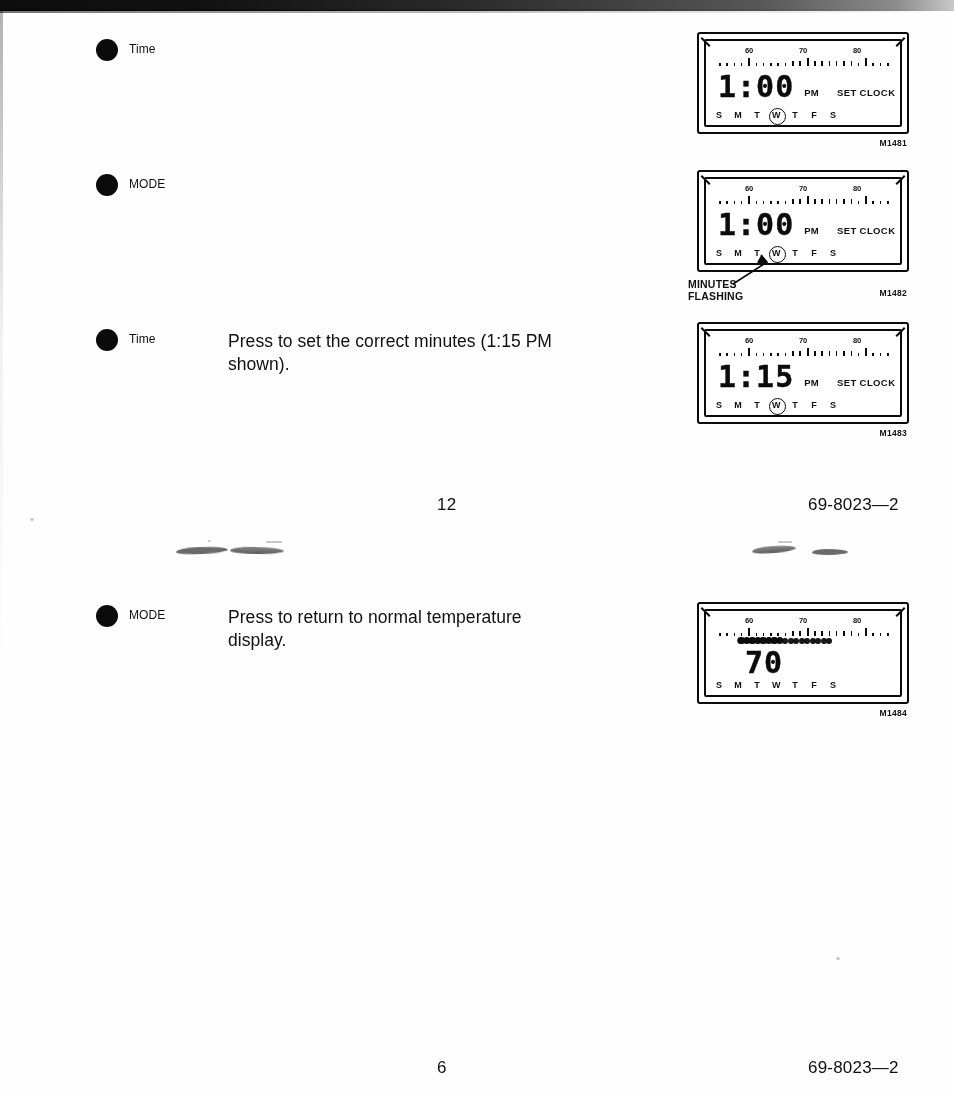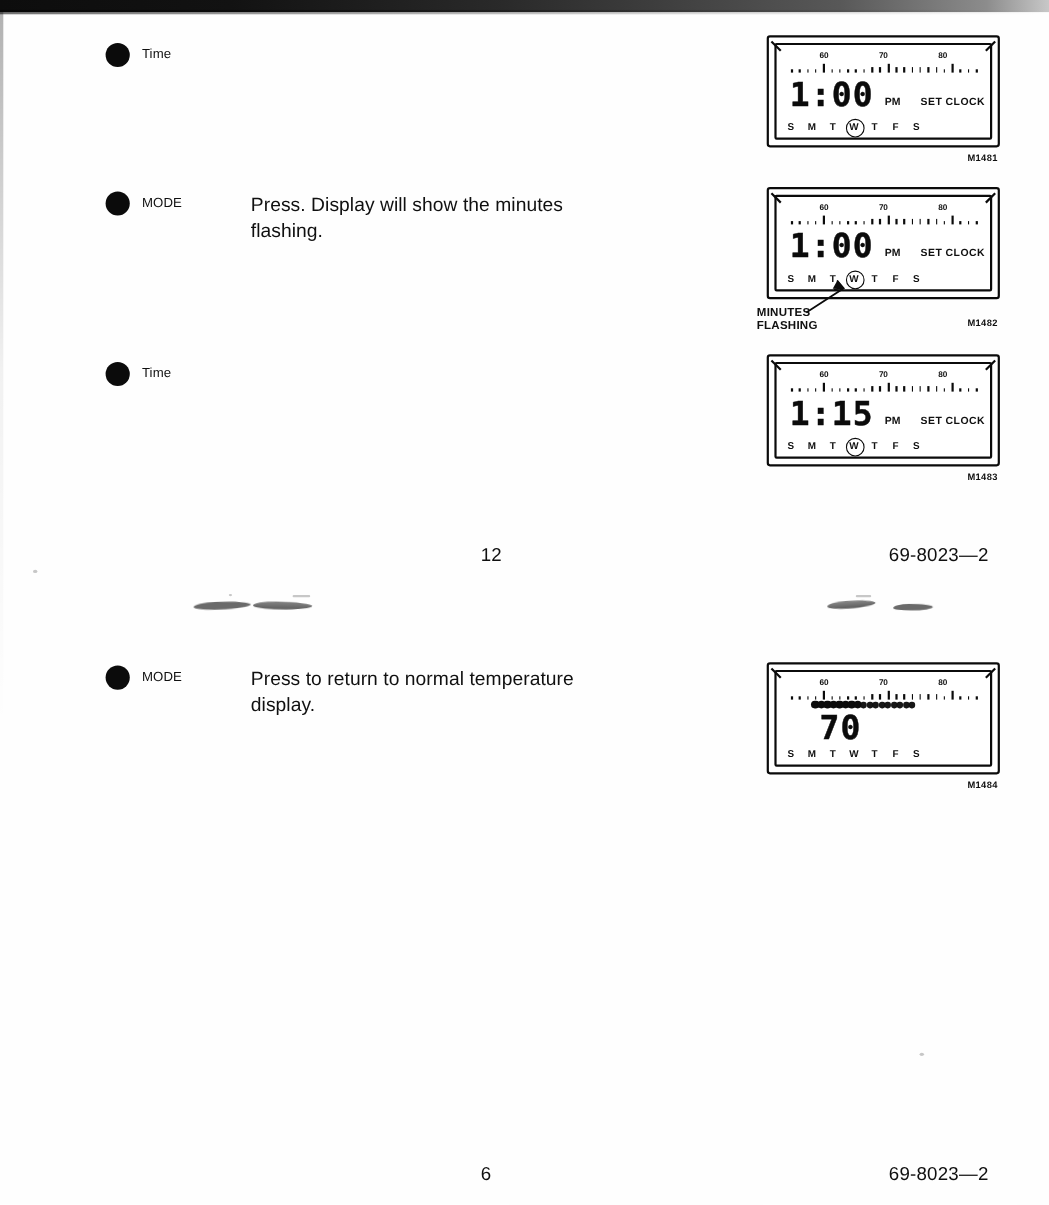--- a/index.html
+++ b/index.html
@@ -262,27 +262,27 @@
 
   <div class="step" style="left:96px; top:38px;">
     <div class="btn-dot"></div>
     <div class="btn-label">Time</div>
   </div>
 
   <div class="step" style="left:96px; top:173px;">
     <div class="btn-dot"></div>
     <div class="btn-label">MODE</div>
   </div>
-  <div class="step-text" style="left:228px; top:175px; width:430px;">Press. Display will show the minutes
-flashing.</div>
 
   <div class="step" style="left:96px; top:328px;">
     <div class="btn-dot"></div>
     <div class="btn-label">Time</div>
   </div>
+  <div class="step-text" style="left:228px; top:330px; width:430px;">Press to set the correct minutes (1:15 PM
+shown).</div>
 
   <div class="folio" style="left:437px; top:495px;">12</div>
   <div class="folio" style="left:808px; top:495px;">69-8023—2</div>
 
   <div class="smudge s1"></div>
   <div class="smudge s2"></div>
   <div class="smudge s3"></div>
   <div class="smudge s4"></div>
   <div class="speck" style="left:208px; top:540px; width:3px; height:2px;"></div>
   <div class="speck" style="left:266px; top:541px; width:16px; height:2px; border-radius:2px;"></div>

